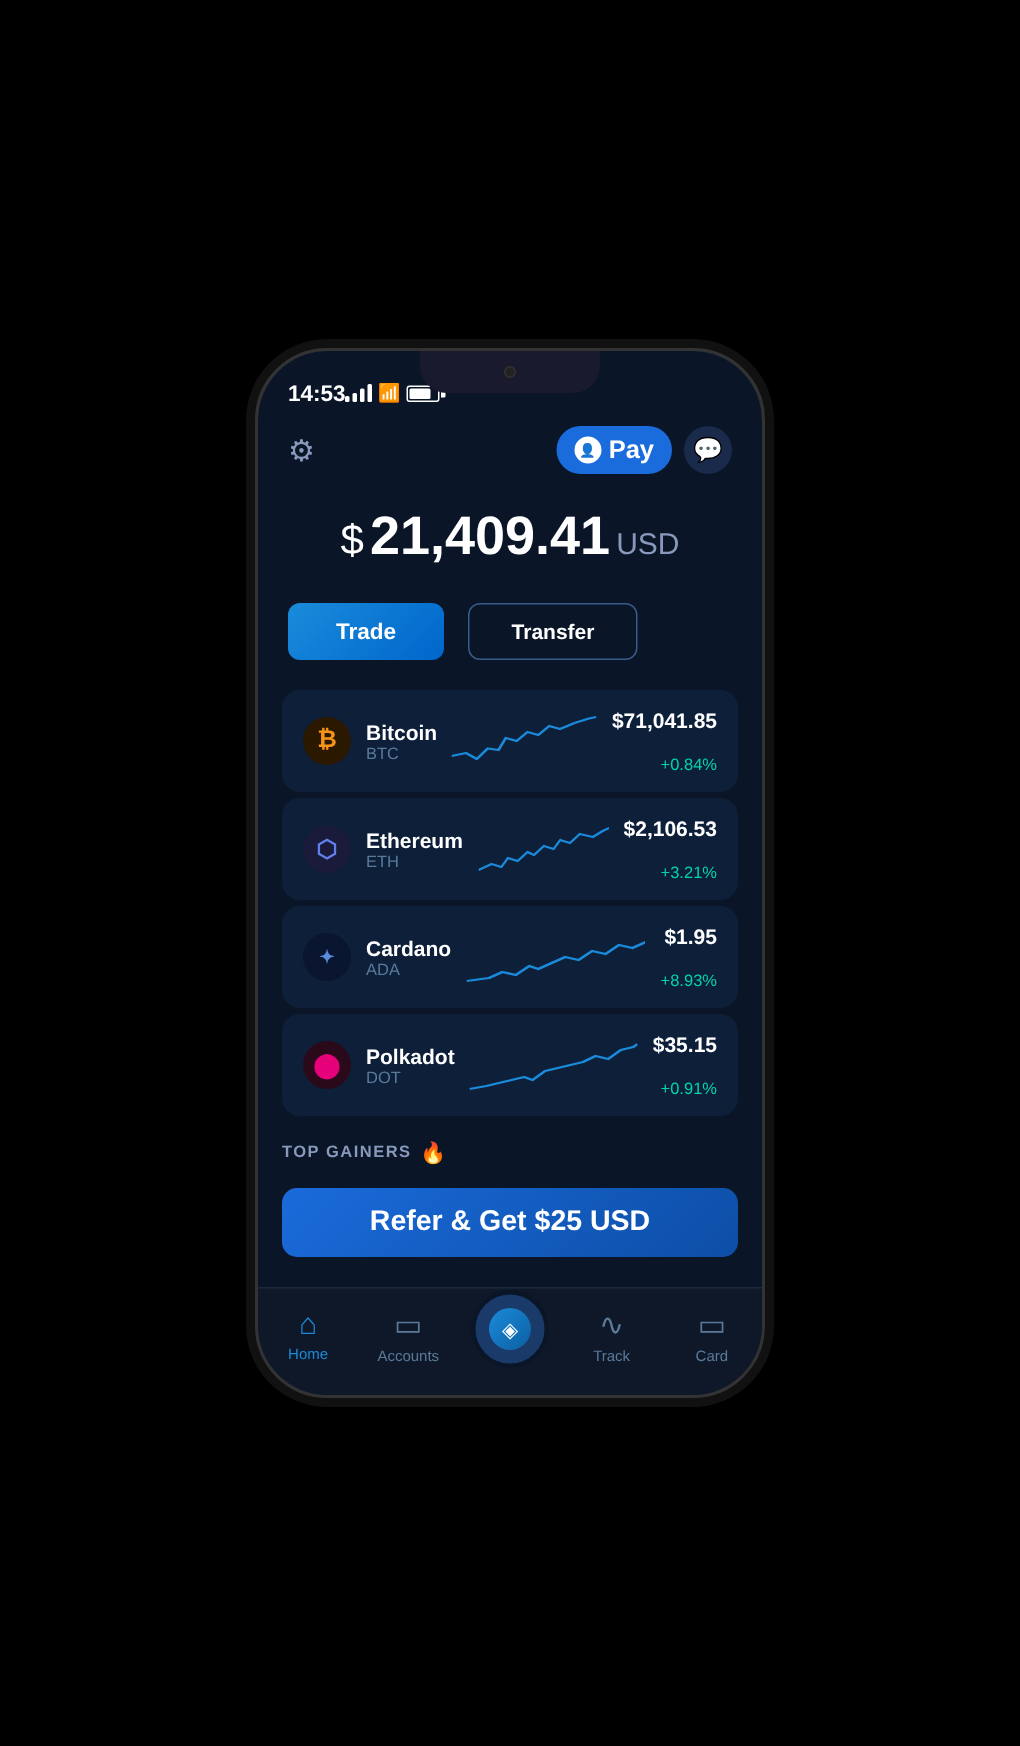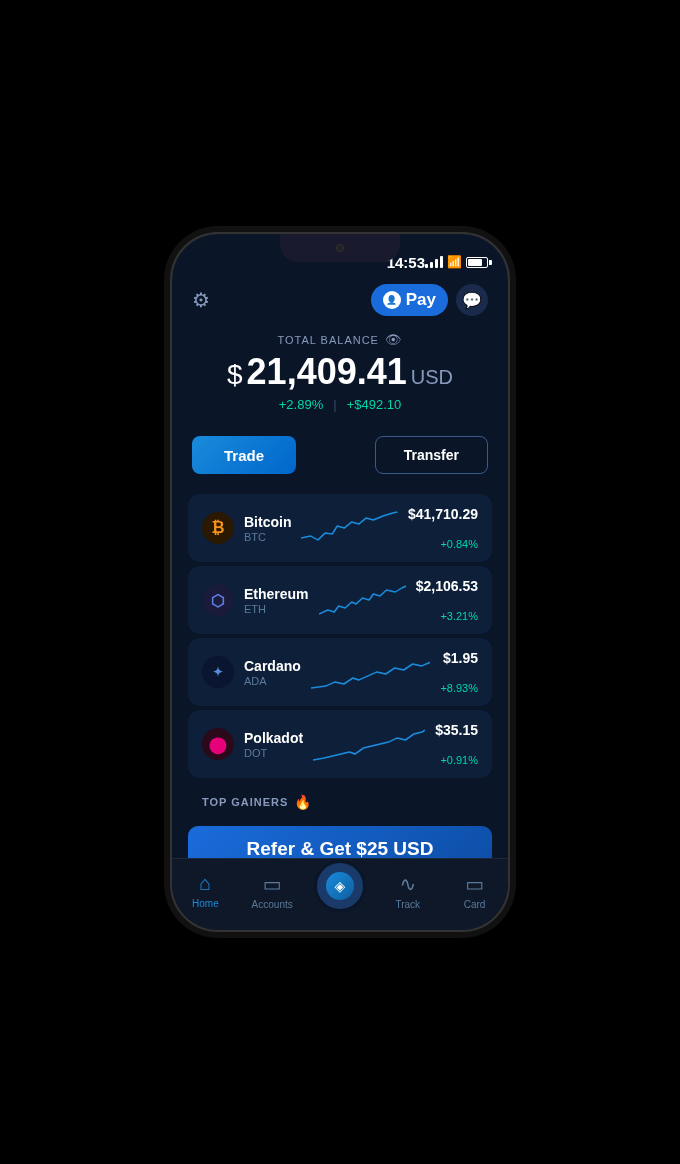--- a/index.html
+++ b/index.html
@@ -49,21 +49,21 @@
       position: absolute;
       top: 10px; left: 50%;
       transform: translateX(-50%);
       border: 1px solid #333;
     }
     
     .status-bar {
       height: 44px;
       display: flex;
       align-items: center;
-      justify-content: flex-end;
+      justify-content: flex-start;
       padding: 8px 20px 0;
       flex-shrink: 0;
       z-index: 10;
     }
     .status-time {
       color: #fff;
       font-size: 15px;
       font-weight: 600;
       padding-top: 4px;
     }
@@ -214,22 +214,22 @@
       justify-content: center;
       gap: 10px;
       margin-top: 4px;
       font-size: 13px;
     }
     .change-positive { color: #00d4aa; }
     .change-divider { color: #3a4a6a; }
     
     .action-buttons {
       display: flex;
-      justify-content: space-between;
-      gap: 4px;
+      justify-content: flex-start;
+      gap: 16px;
       padding: 8px 20px 16px;
     }
     .btn-trade {
       background: linear-gradient(135deg, #1a8bdb, #0066cc);
       color: #fff;
       border: none;
       border-radius: 8px;
       padding: 10px 32px;
       font-size: 15px;
       font-weight: 600;
@@ -296,21 +296,20 @@
       flex: 1;
       margin: 0 10px;
       height: 40px;
     }
     .crypto-right { text-align: right; }
     .crypto-price { color: #fff; font-size: 14px; font-weight: 600; }
     .crypto-change-pos { color: #00d4aa; font-size: 11px; margin-top: 16px; }
     
     .top-gainers-section {
       padding: 12px 16px 8px;
-      margin-left: 14px;
     }
     .top-gainers-header {
       display: flex;
       align-items: center;
       gap: 6px;
     }
     .top-gainers-title {
       color: #8899bb;
       font-size: 11px;
       font-weight: 600;
@@ -415,34 +414,25 @@
           <div class="pay-btn-icon">👤</div>
           <span class="pay-btn-label">Pay</span>
         </div>
         <div class="chat-icon">💬</div>
       </div>
     </div>
 
     <div class="scroll-content">
 
       <div class="balance-section">
-        <div class="total-balance-label">
-          <span>TOTAL BALANCE</span>
-          <span class="eye-icon">👁</span>
-        </div>
         <div class="balance-amount">
           <span class="balance-dollar">$</span>
           <span class="balance-number">21,409.41</span>
           <span class="balance-currency">USD</span>
         </div>
-        <div class="balance-change">
-          <span class="change-positive">+2.89%</span>
-          <span class="change-divider">|</span>
-          <span class="change-positive">+$492.10</span>
-        </div>
       </div>
 
       <div class="action-buttons">
         <button class="btn-trade">Trade</button>
         <button class="btn-transfer">Transfer</button>
       </div>
 
 
       <div class="crypto-card">
         <div class="crypto-left">
@@ -453,21 +443,21 @@
             <div class="crypto-name">Bitcoin</div>
             <div class="crypto-symbol">BTC</div>
           </div>
         </div>
         <div class="crypto-chart">
           <svg viewBox="0 0 80 40" class="chart-svg" preserveAspectRatio="none">
             <polyline points="0,30 8,28 14,32 20,25 26,26 30,18 36,20 42,14 48,16 54,10 60,12 68,8 76,5 80,4" fill="none" stroke="#1a8bdb" stroke-width="1.5" stroke-linejoin="round"></polyline>
           </svg>
         </div>
         <div class="crypto-right">
-          <div class="crypto-price">$41,710.29</div>
+          <div class="crypto-price">$71,041.85</div>
           <div class="crypto-change-pos">+0.84%</div>
         </div>
       </div>
 
       <div class="crypto-card">
         <div class="crypto-left">
           <div class="crypto-icon" style="background:#1a1a3a;">
             <span style="color:#627eea;font-size:16px;">⬡</span>
           </div>
           <div class="crypto-info">

